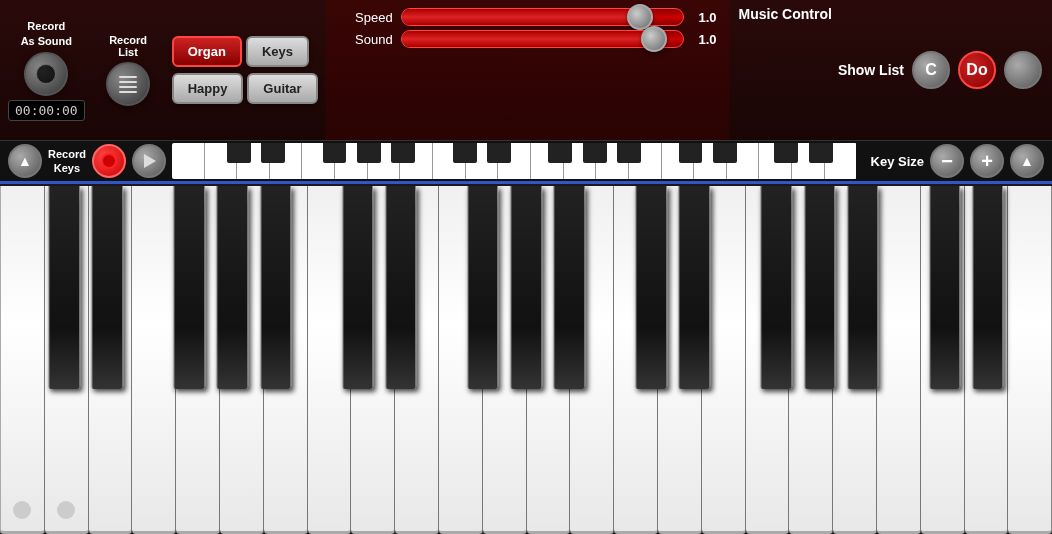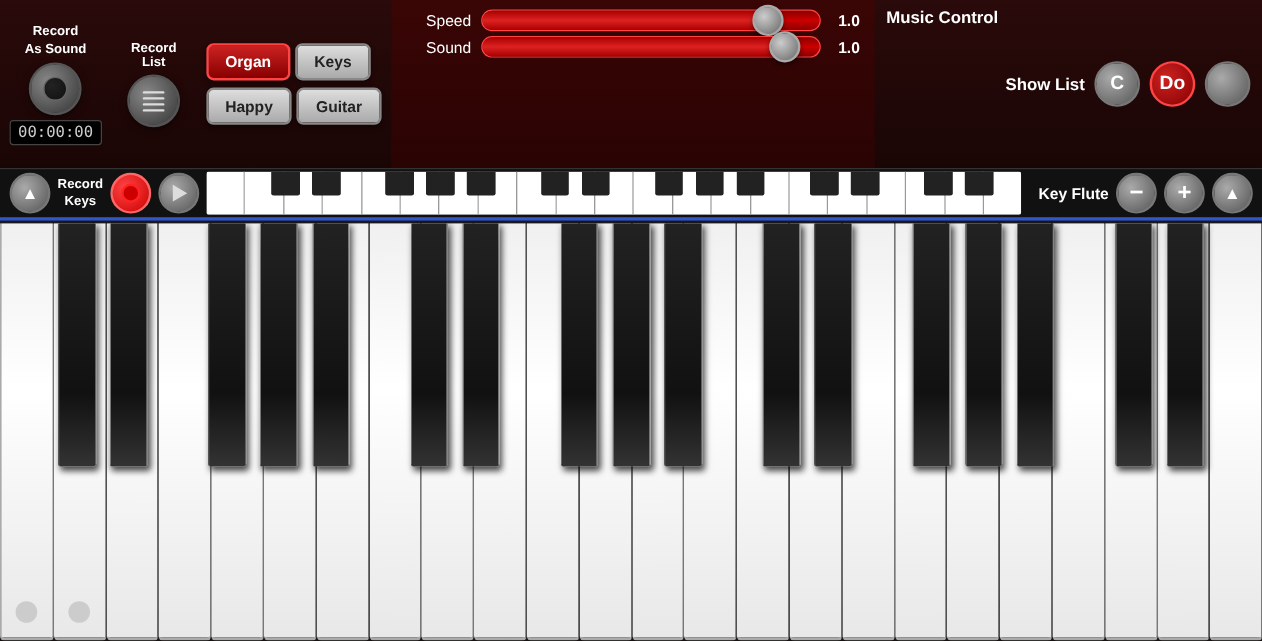--- a/index.html
+++ b/index.html
@@ -559,21 +559,21 @@
         <div style="position:absolute; left:55%; width:3.5%; height:100%; background:#222; border-radius:0 0 2px 2px;"></div>
         <div style="position:absolute; left:60%; width:3.5%; height:100%; background:#222; border-radius:0 0 2px 2px;"></div>
         <div style="position:absolute; left:65%; width:3.5%; height:100%; background:#222; border-radius:0 0 2px 2px;"></div>
         <div style="position:absolute; left:74%; width:3.5%; height:100%; background:#222; border-radius:0 0 2px 2px;"></div>
         <div style="position:absolute; left:79%; width:3.5%; height:100%; background:#222; border-radius:0 0 2px 2px;"></div>
         <div style="position:absolute; left:88%; width:3.5%; height:100%; background:#222; border-radius:0 0 2px 2px;"></div>
         <div style="position:absolute; left:93%; width:3.5%; height:100%; background:#222; border-radius:0 0 2px 2px;"></div>
       </div>
     </div>
 
-    <span class="key-size-label">Key Flute</span>
+    <span class="key-size-label">Key Size</span>
 
     <div class="key-size-btn" style="font-size:20px;">−</div>
     <div class="key-size-btn" style="font-size:20px;">+</div>
     <div class="up-arrow-btn">▲</div>
   </div>
 
   <div class="piano-area" style="flex:1; position:relative;">
     <div class="piano-keyboard" style="height:100%; position:relative; background:#1a1a1a; padding:2px 0 0 0;">
 
       <div style="display:flex; height:100%; width:100%;">

